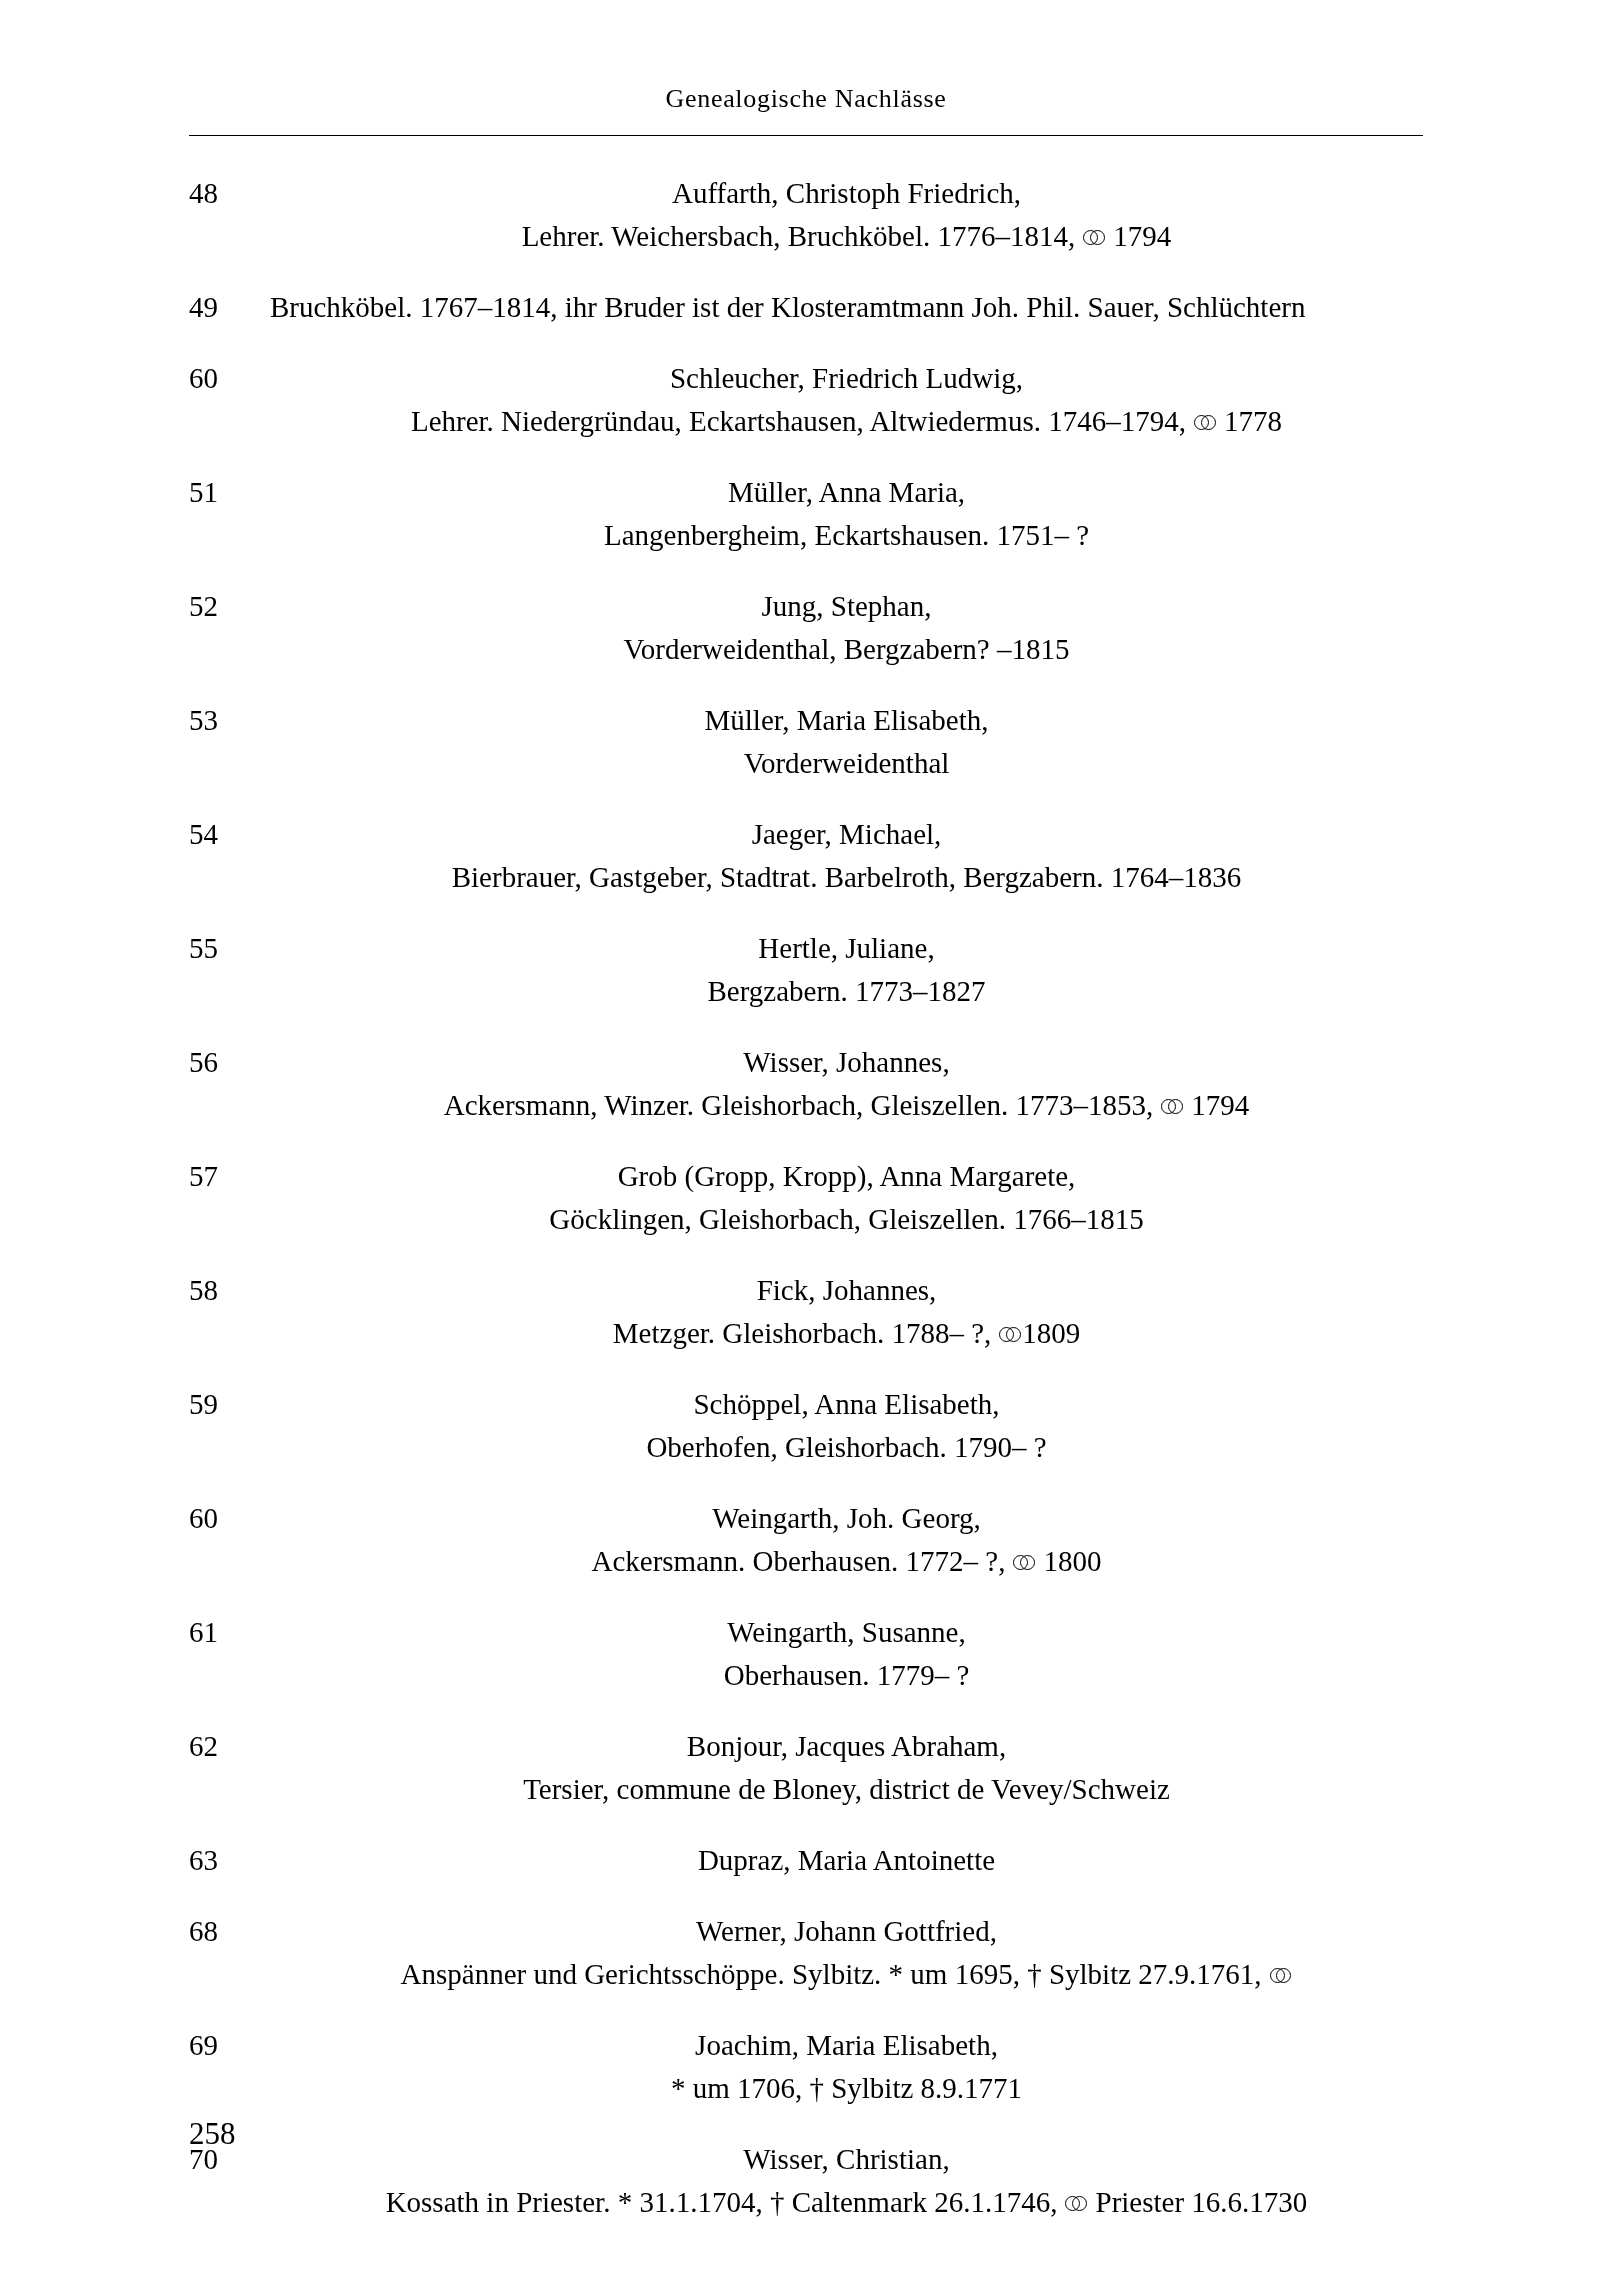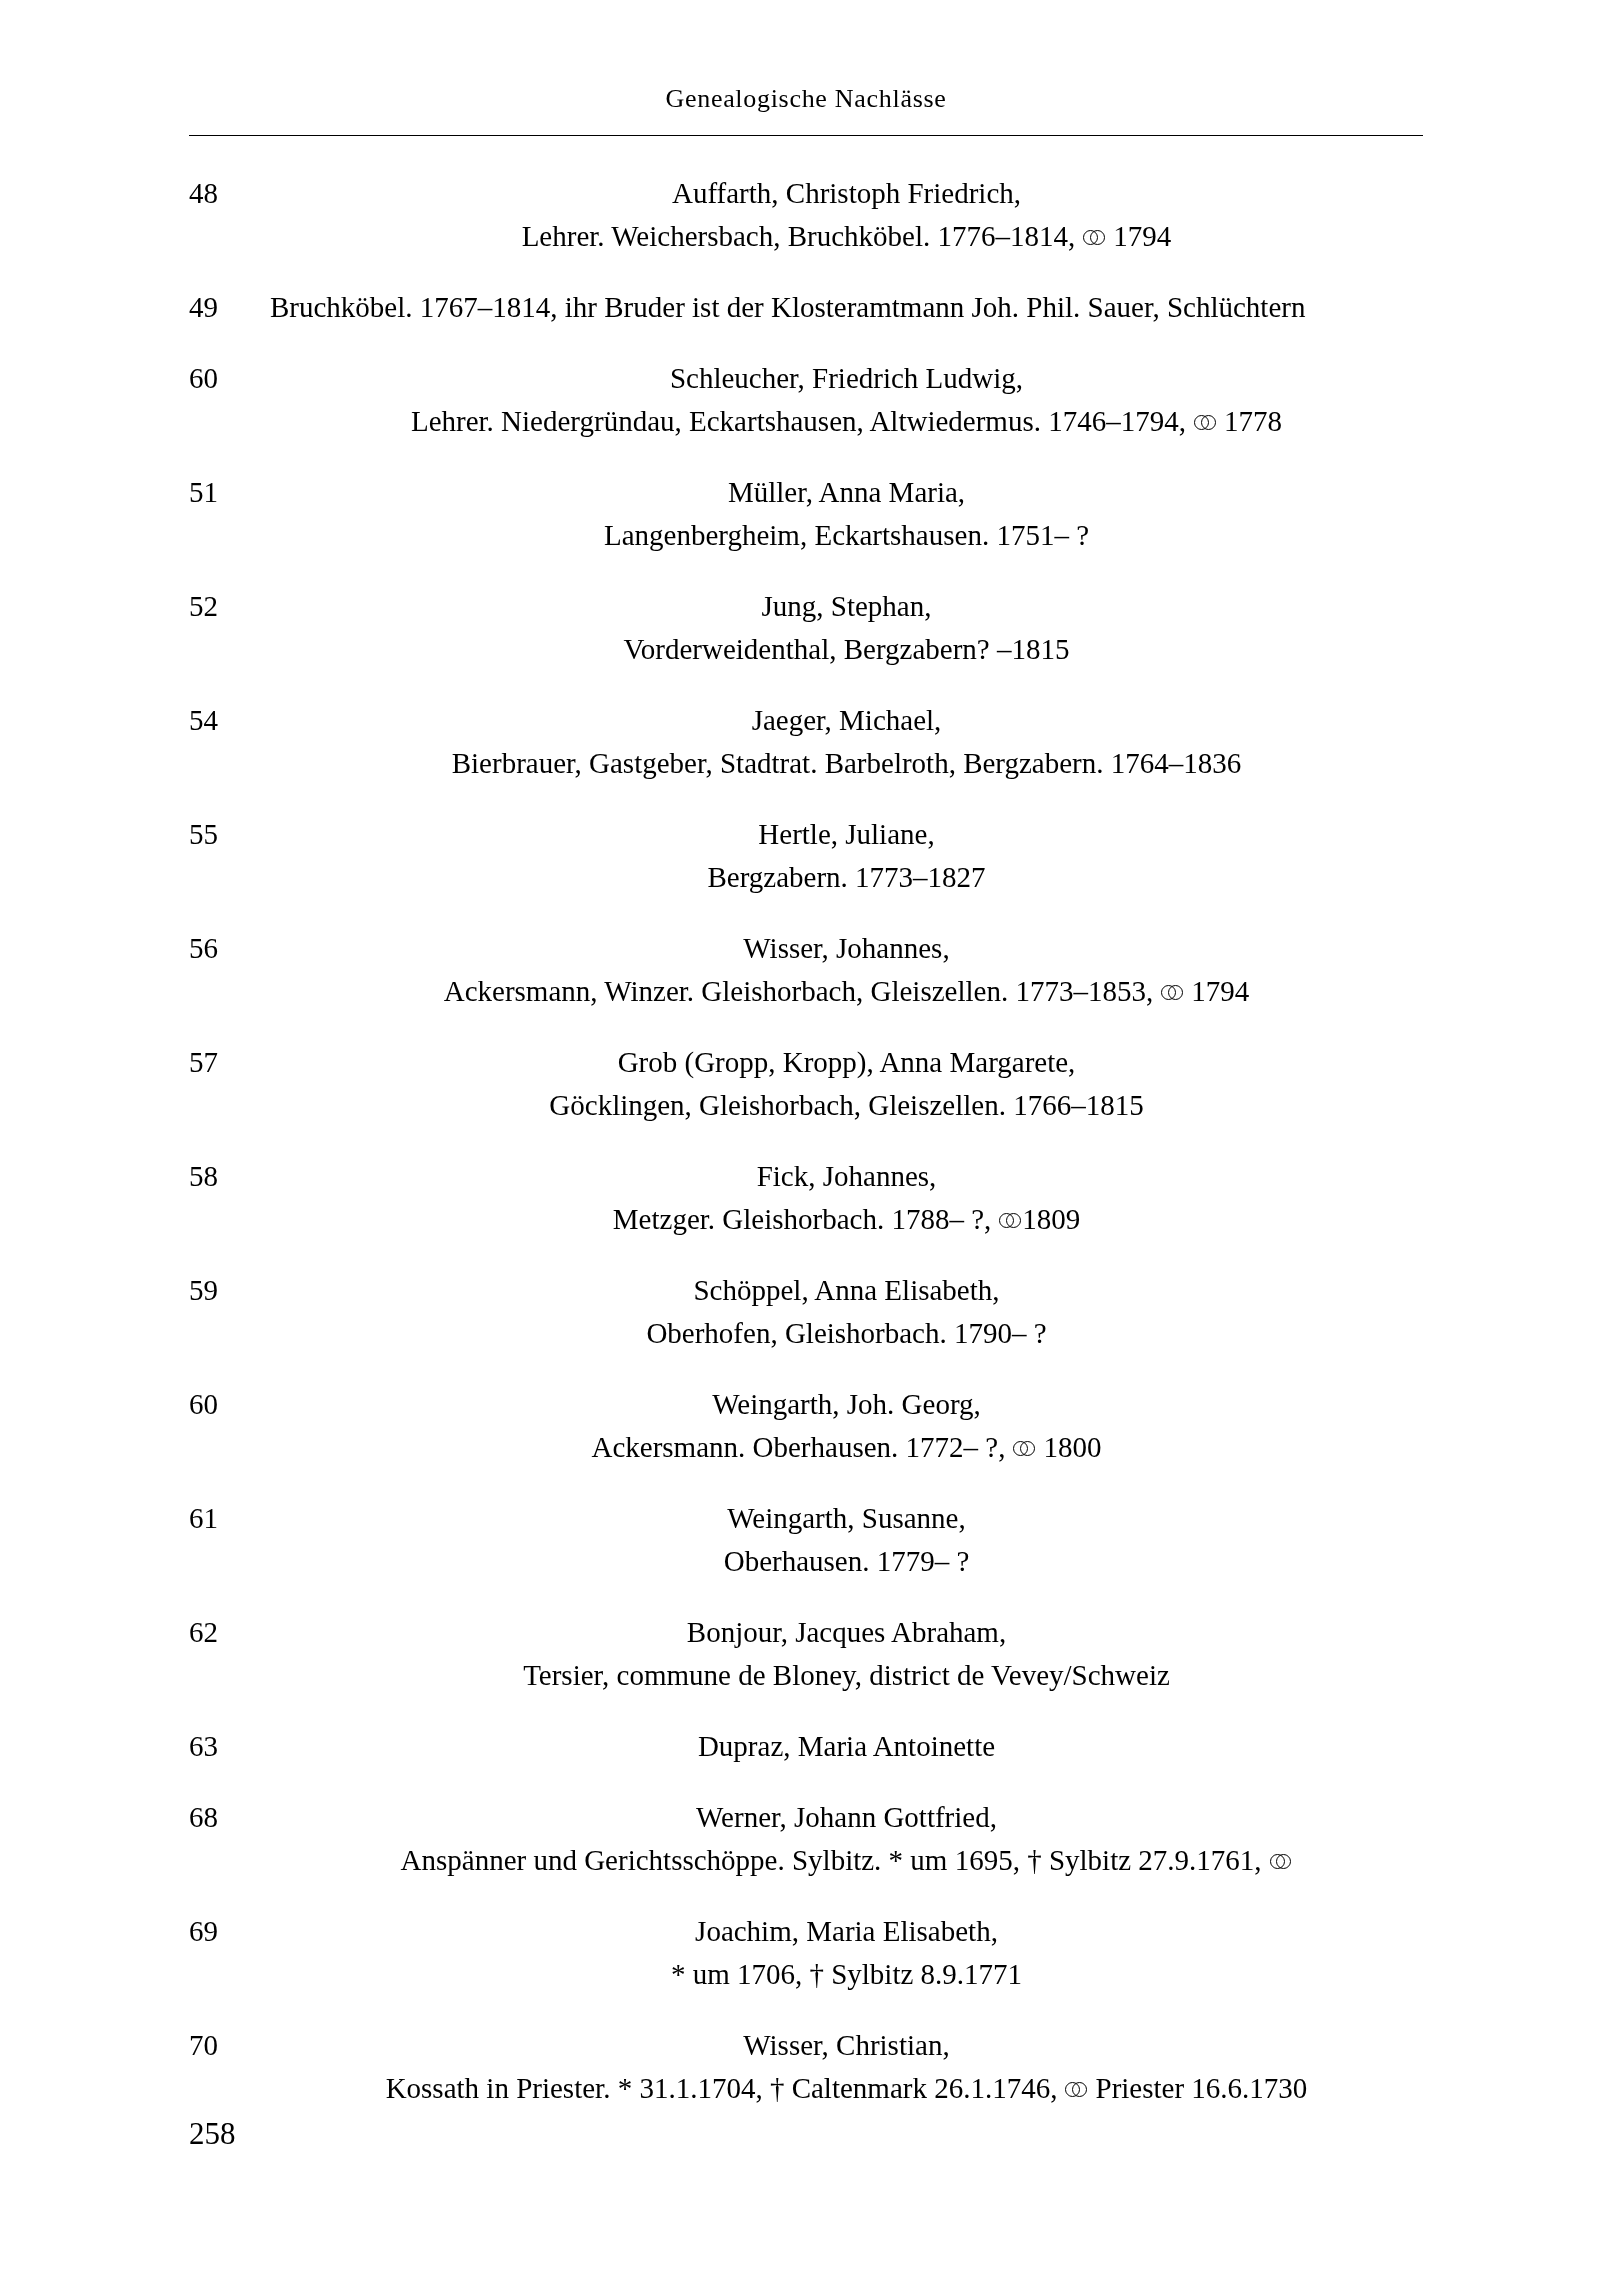--- a/index.html
+++ b/index.html
@@ -156,20 +156,27 @@
         </span>
       </div>
       <div class="entry">
         <span class="entry-number">52</span>
         <span class="entry-lines">
           <span class="entry-line">Jung,  Stephan,</span>
           <span class="entry-line">Vorderweidenthal, Bergzabern? –1815</span>
         </span>
       </div>
       <div class="entry">
+        <span class="entry-number">53</span>
+        <span class="entry-lines">
+          <span class="entry-line">Müller, Maria Elisabeth,</span>
+          <span class="entry-line">Vorderweidenthal</span>
+        </span>
+      </div>
+      <div class="entry">
         <span class="entry-number">54</span>
         <span class="entry-lines">
           <span class="entry-line">Jaeger, Michael,</span>
           <span class="entry-line">Bierbrauer, Gastgeber, Stadtrat. Barbelroth, Bergzabern. 1764–1836</span>
         </span>
       </div>
       <div class="entry">
         <span class="entry-number">55</span>
         <span class="entry-lines">
           <span class="entry-line">Hertle, Juliane,</span>

